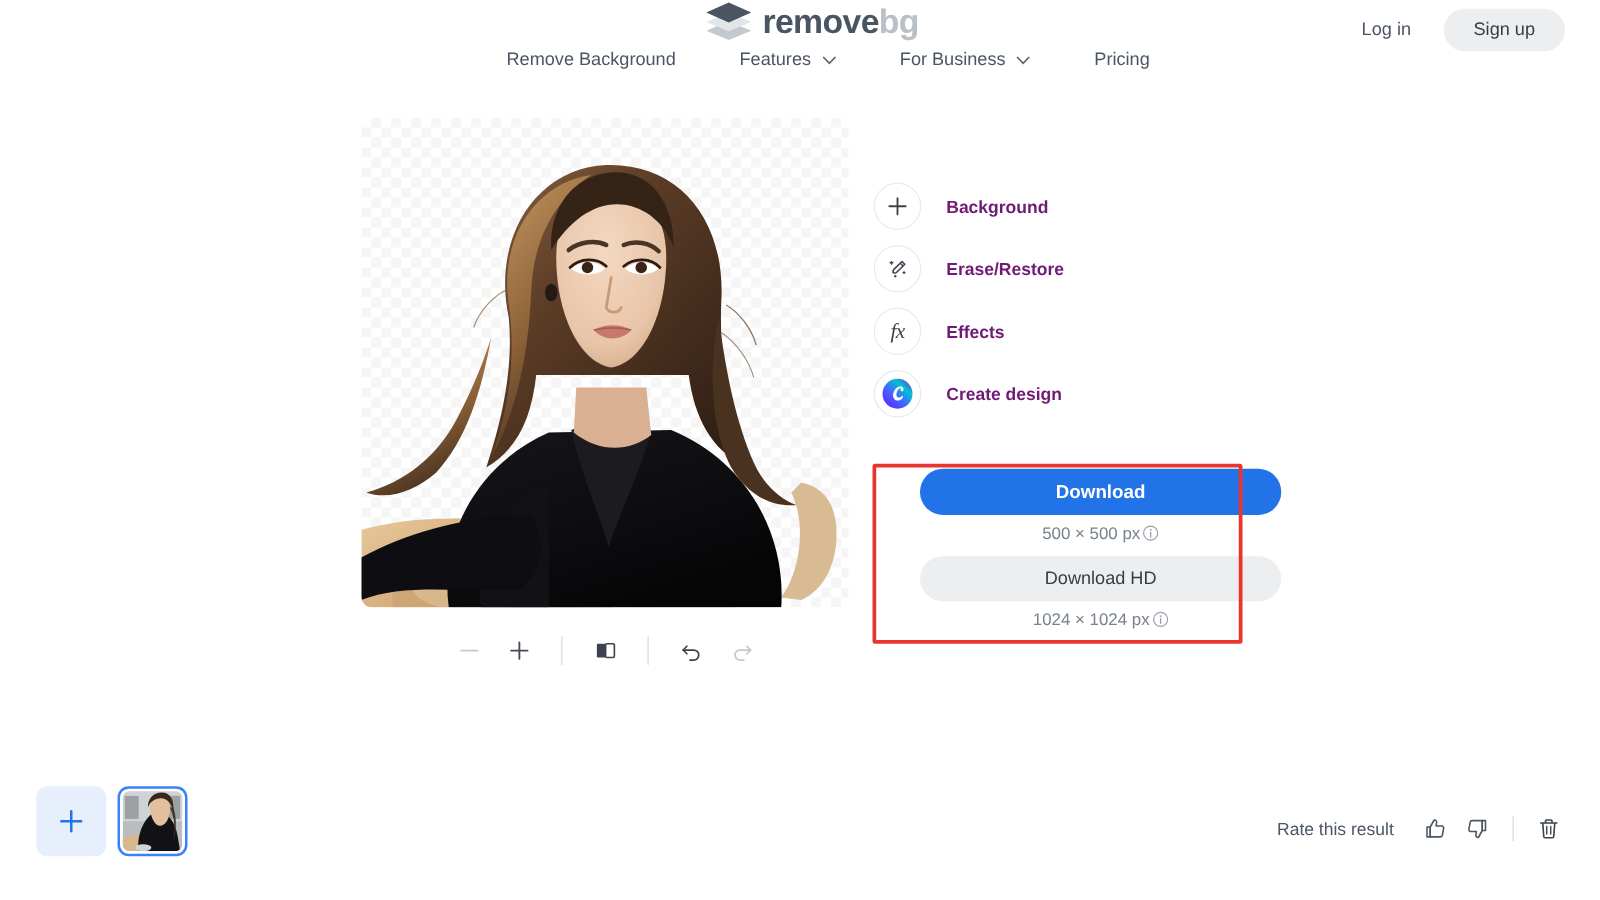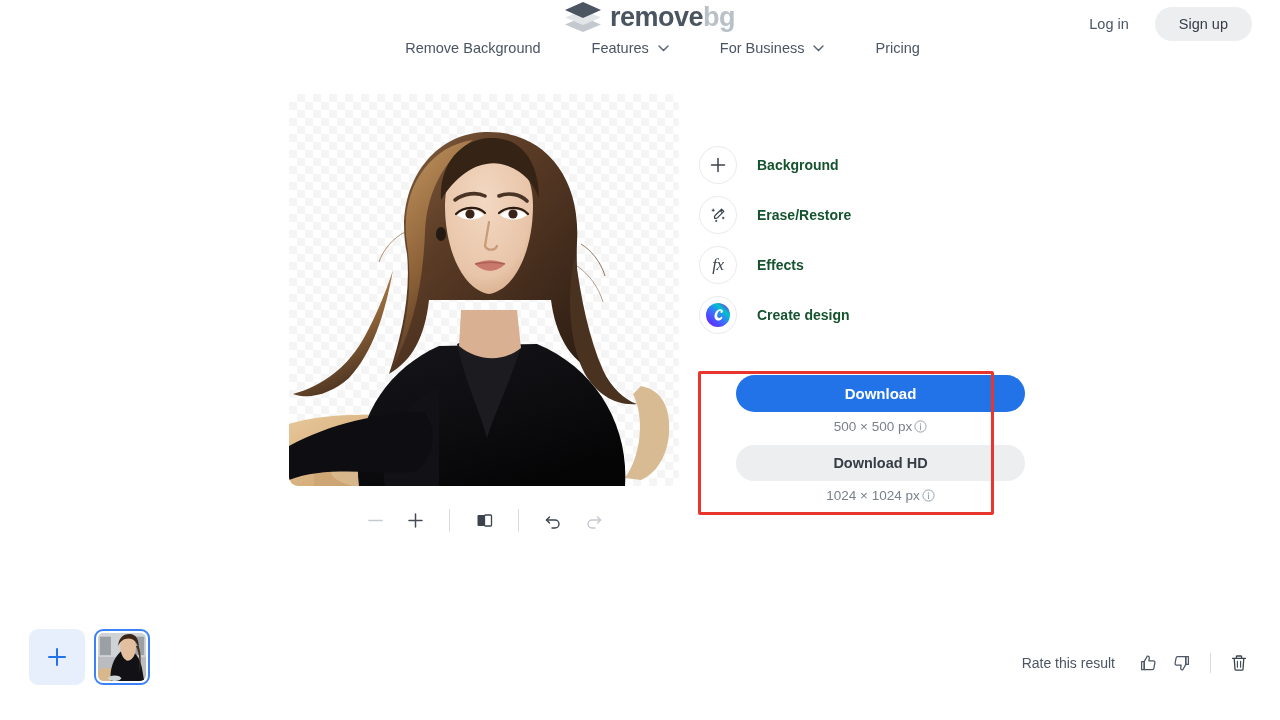--- a/index.html
+++ b/index.html
@@ -136,21 +136,21 @@
     border-radius: 50%;
     border: 1px solid #e8eaed;
     background: #fff;
     display: flex; align-items: center; justify-content: center;
     flex: 0 0 38px;
   }
   .tool-label {
     margin-left: 20px;
     font-size: 14px;
     font-weight: 700;
-    color: #14532d;
+    color: #701a75;
     white-space: nowrap;
   }
   .fx-glyph {
     font-family: "Liberation Serif", serif;
     font-style: italic;
     font-size: 17px;
     color: #3b434d;
     letter-spacing: -0.5px;
   }
 
@@ -178,21 +178,21 @@
     font-size: 15px; font-weight: 700;
     font-family: inherit;
     cursor: pointer;
   }
   .dl-hd-btn {
     display: block;
     width: 289px; height: 36px;
     background: #eceef0;
     color: #353d47;
     border: none; border-radius: 18px;
-    font-size: 14.5px; font-weight: 700;
+    font-size: 14.5px; font-weight: 400;
     font-family: inherit;
     cursor: pointer;
     margin-top: 5px;
   }
   .dl-res {
     display: flex; align-items: center; justify-content: center;
     height: 28px;
     font-size: 13.5px;
     color: #79818b;
     gap: 2px;

